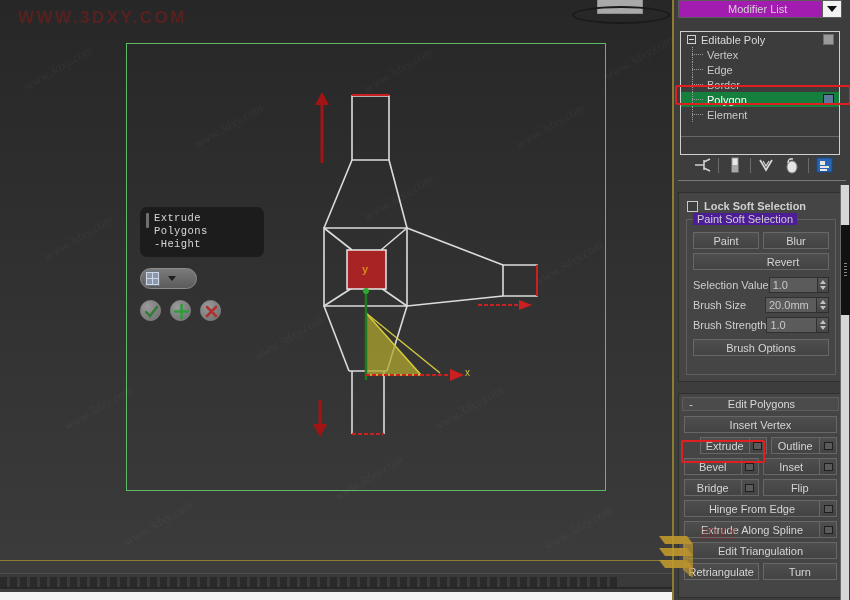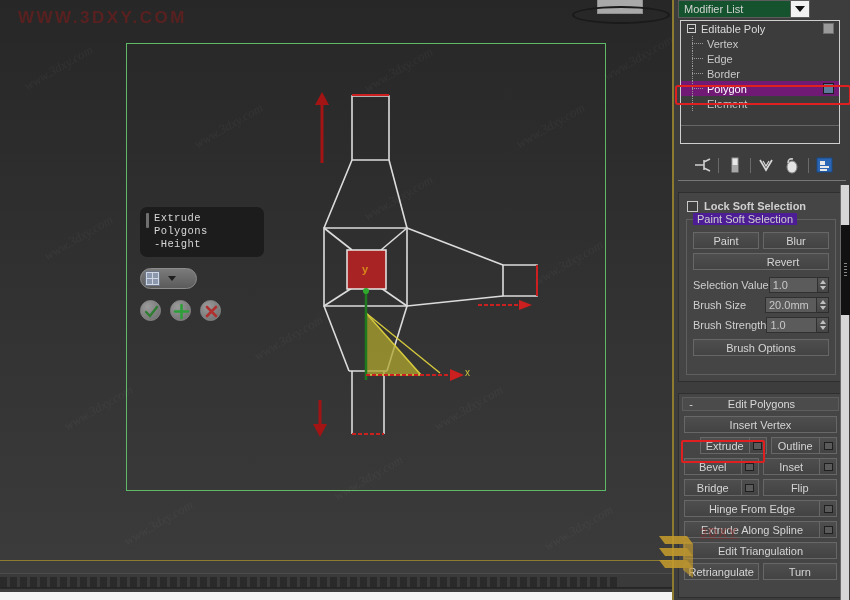--- a/index.html
+++ b/index.html
@@ -159,60 +159,60 @@
   
   #cmd-panel {
     position: absolute;
     left: 672px; top: 0;
     width: 178px; height: 600px;
     background: #3d3d3d;
     border-left: 2px solid #8d7b2f;
   }
   #modifier-list-bar {
     position: absolute; left: 4px; top: 0px;
-    width: 132px; height: 18px;
-    background: #14532d;
+    width: 164px; height: 18px;
+    background: #a21caf;
     border: 1px solid #5c5c5c;
-    display: flex; align-items: center;
+    display: flex; align-items: center; padding-left: 44px;
   }
   #modifier-list-label {
     flex: 1; padding-left: 5px;
     color: #d3d3d3; font-size: 11px;
   }
   #modifier-list-arrow {
     width: 19px; height: 16px;
     background: #f2f2f2;
     display: flex; align-items: center; justify-content: center;
     border-left: 1px solid #5c5c5c;
   }
   #modifier-list-arrow i {
     width: 0; height: 0;
     border-left: 5px solid transparent;
     border-right: 5px solid transparent;
     border-top: 6px solid #121212;
   }
   #stack-box {
-    position: absolute; left: 6px; top: 20px;
+    position: absolute; left: 6px; top: 31px;
     width: 160px; height: 124px;
     background: #3c3c3c;
     border: 1px solid #cfcfcf;
     overflow: hidden;
   }
   .stack-row {
     position: relative;
     height: 15px;
     display: flex; align-items: center;
     padding-left: 6px;
     color: #c9c9c9;
     font-size: 11px;
     white-space: nowrap;
   }
   .stack-row.root { padding-left: 6px; color: #dadada; }
   .stack-row.child { padding-left: 26px; }
-  .stack-row.selected { background: #701a75; color: #ffffff; }
+  .stack-row.selected { background: #15803d; color: #ffffff; }
   .minus-box {
     width: 9px; height: 9px;
     border: 1px solid #cfcfcf;
     background: #3c3c3c;
     margin-right: 5px;
     position: relative;
     flex: 0 0 auto;
   }
   .minus-box::after {
     content: ""; position: absolute;

